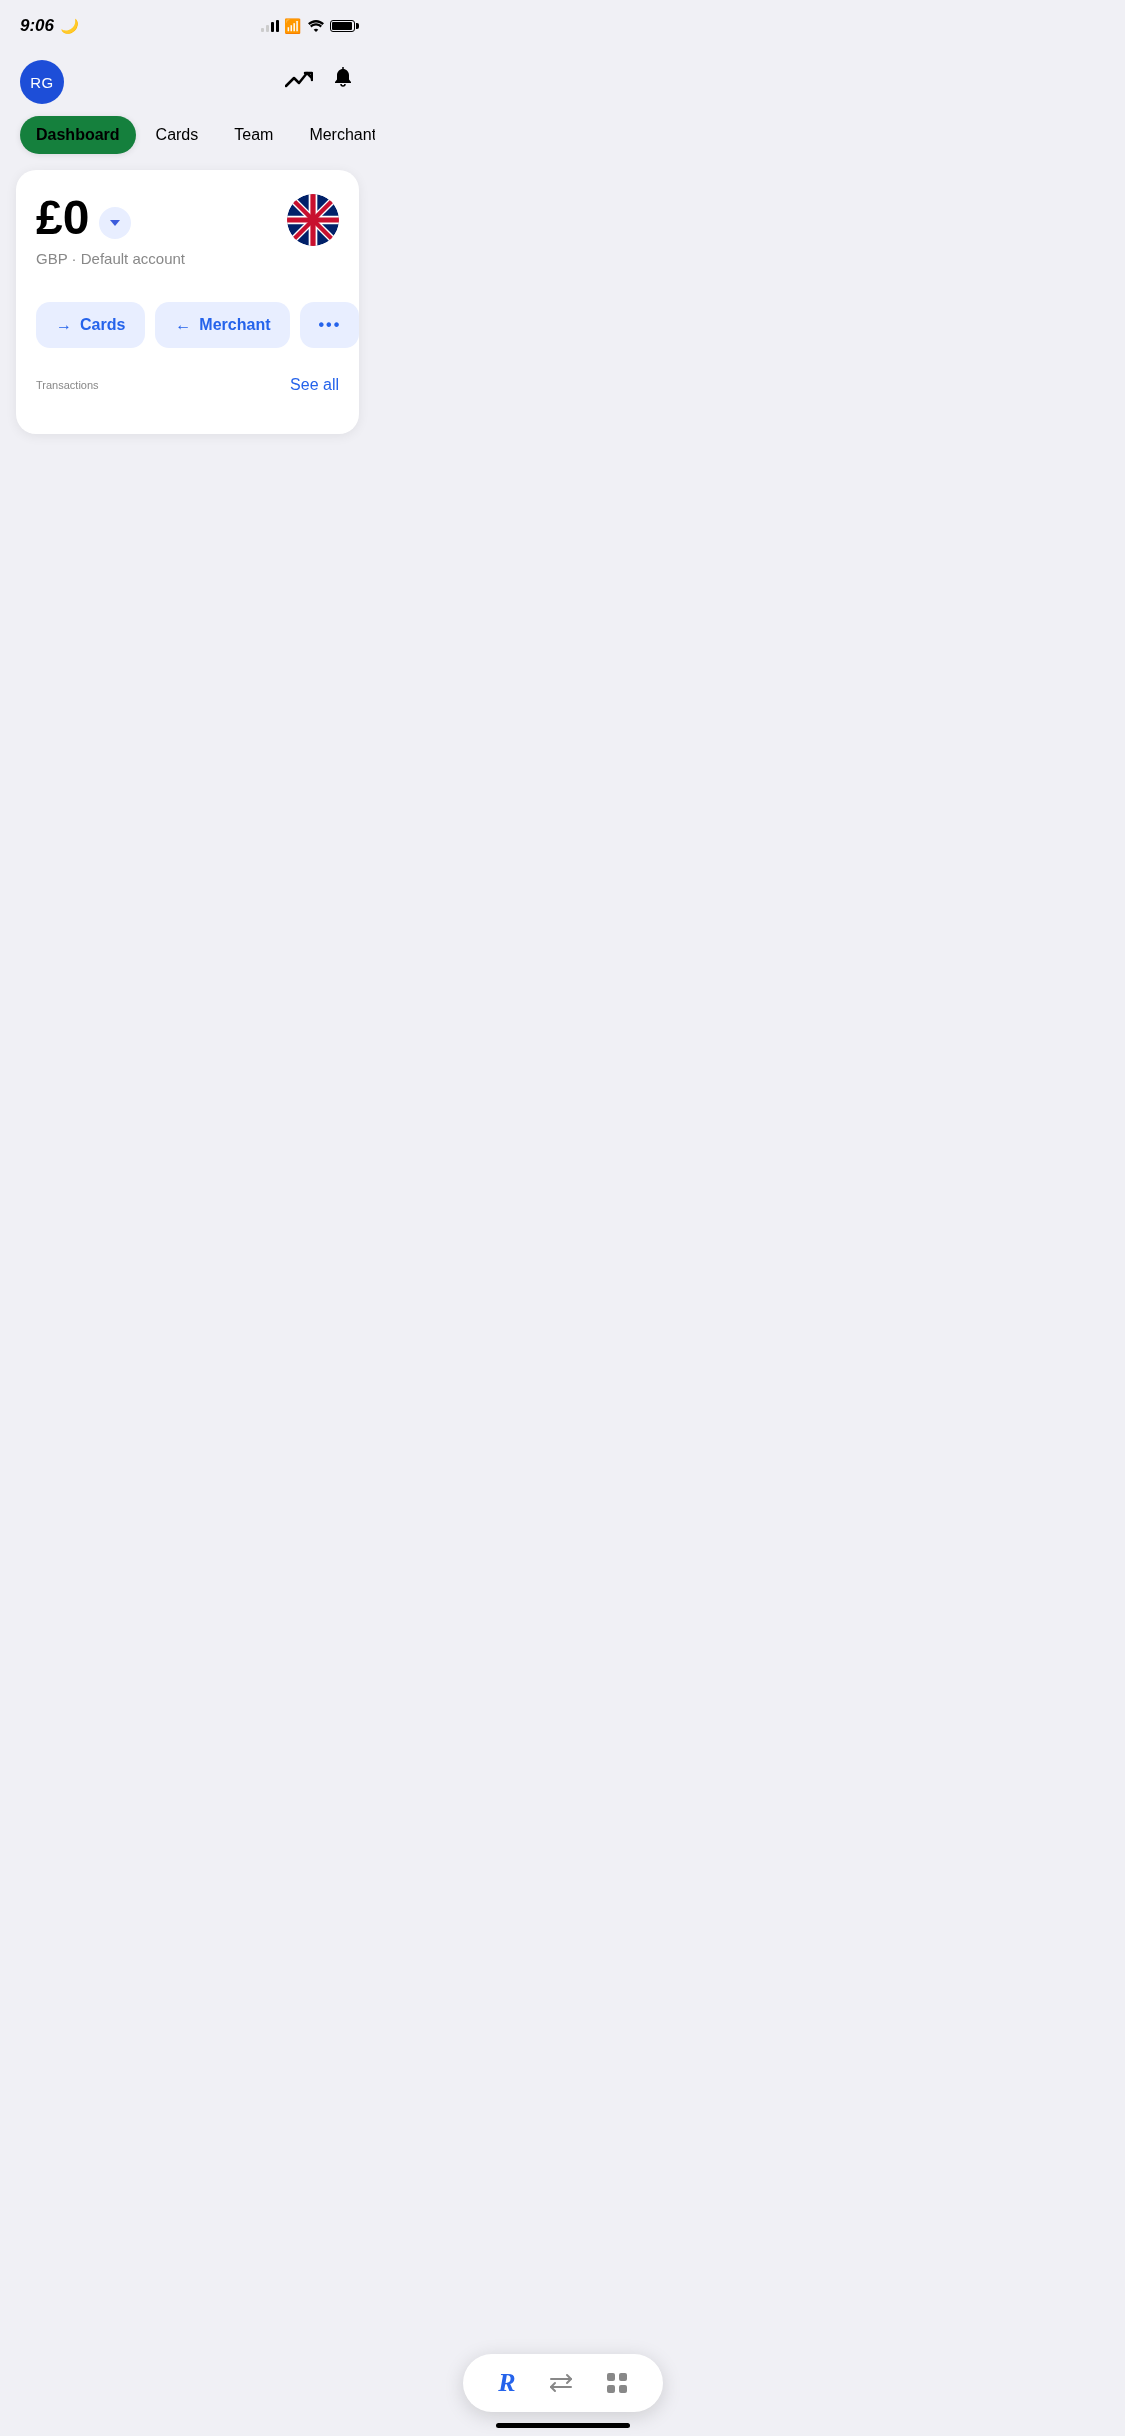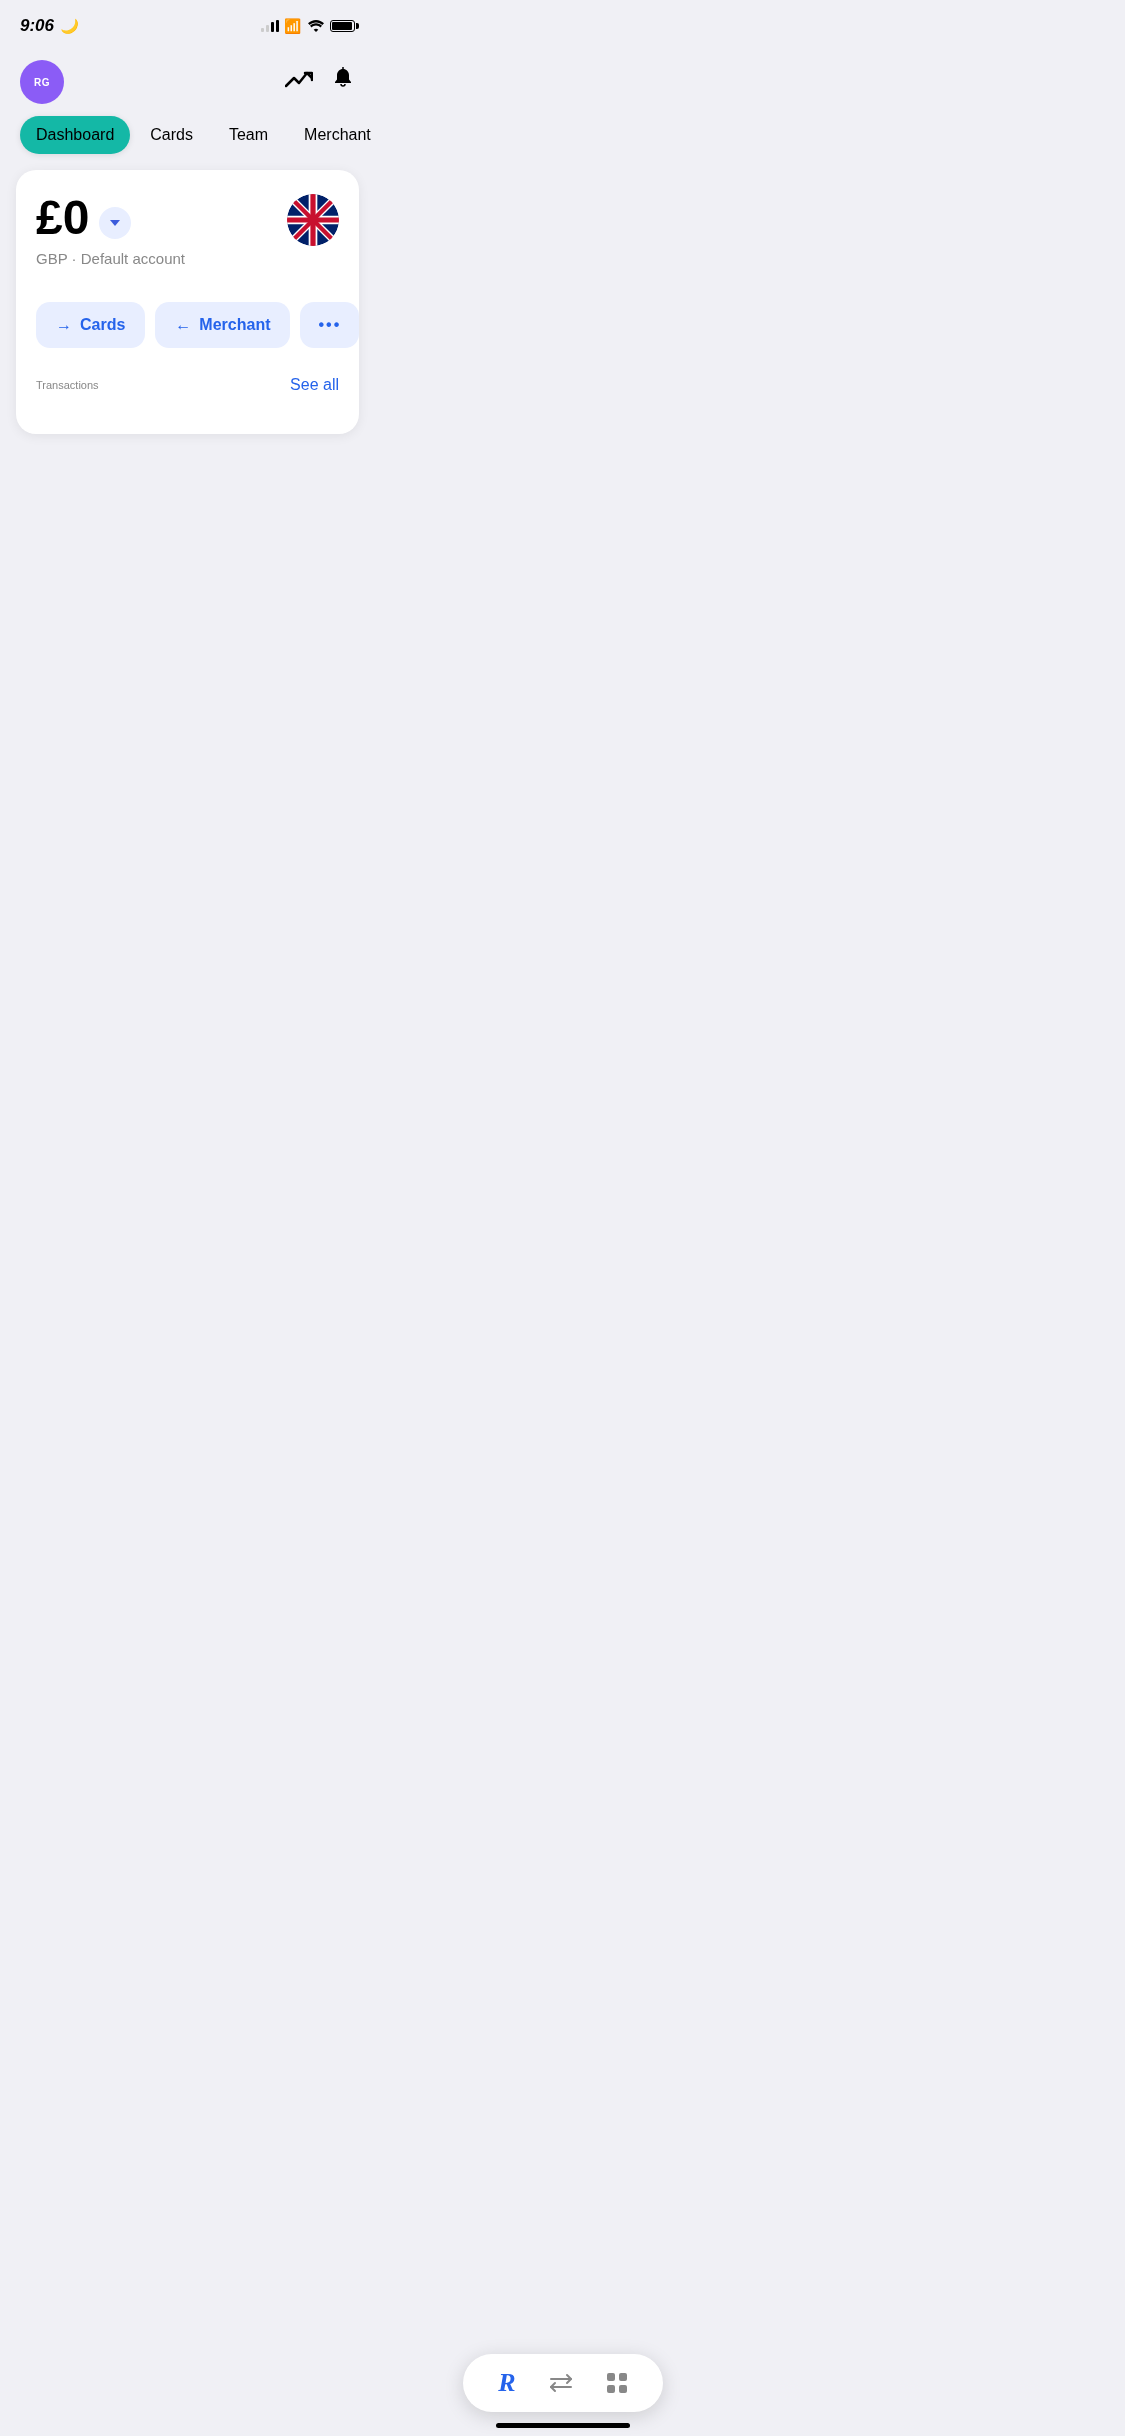--- a/index.html
+++ b/index.html
@@ -77,27 +77,27 @@
     .header {
       display: flex;
       justify-content: space-between;
       align-items: center;
       padding: 16px 20px 12px 20px;
     }
     .avatar {
       width: 44px;
       height: 44px;
       border-radius: 50%;
-      background: #8b5cf6;
+      background: #1d4ed8;
       color: #fff;
       display: flex;
       align-items: center;
       justify-content: center;
-      font-size: 10px;
-      font-weight: 700;
+      font-size: 15px;
+      font-weight: 400;
       letter-spacing: 0.5px;
     }
     .header-actions {
       display: flex;
       align-items: center;
       gap: 18px;
     }
 
     
     .tabs {
@@ -111,23 +111,23 @@
       padding: 10px 16px;
       border-radius: 24px;
       font-size: 16px;
       font-weight: 400;
       color: #000000;
       cursor: pointer;
       border: none;
       background: transparent;
     }
     .tab.active {
-      background: #14b8a6;
+      background: #15803d;
       color: #000;
-      font-weight: 400;
+      font-weight: 700;
       box-shadow: 0 1px 6px rgba(0,0,0,0.1);
     }
 
     
     .main-card {
       margin: 0 16px;
       background: #fff;
       border-radius: 20px;
       padding: 24px 20px 20px 20px;
       box-shadow: 0 2px 12px rgba(0,0,0,0.07);

